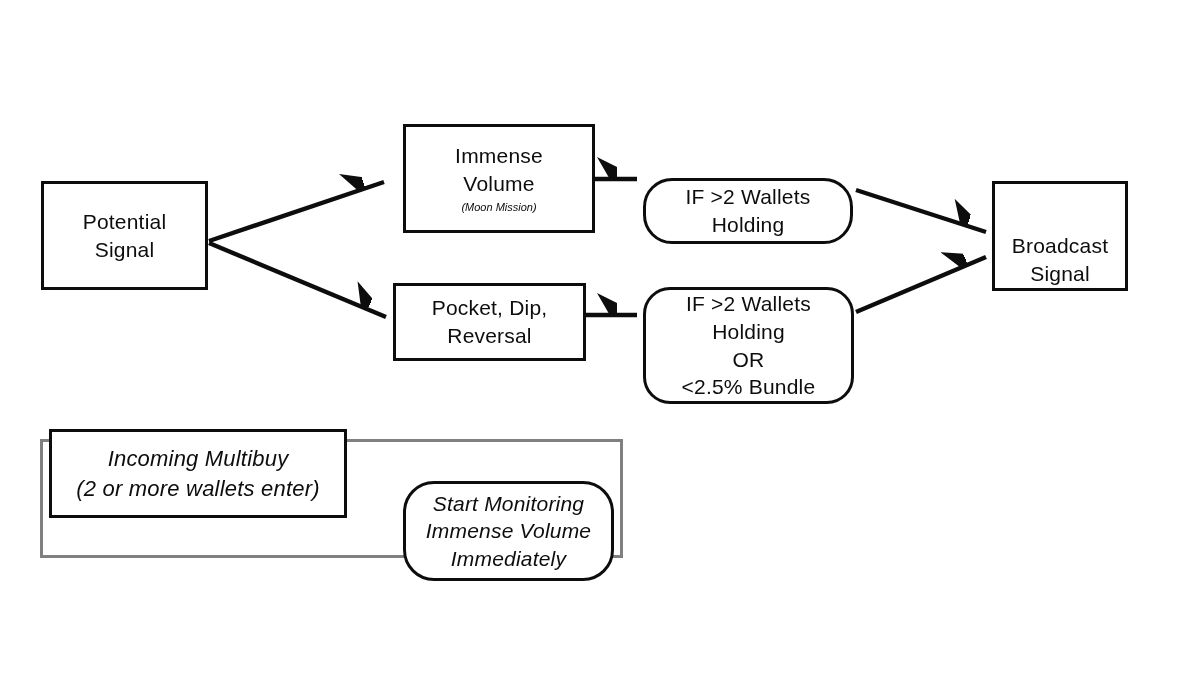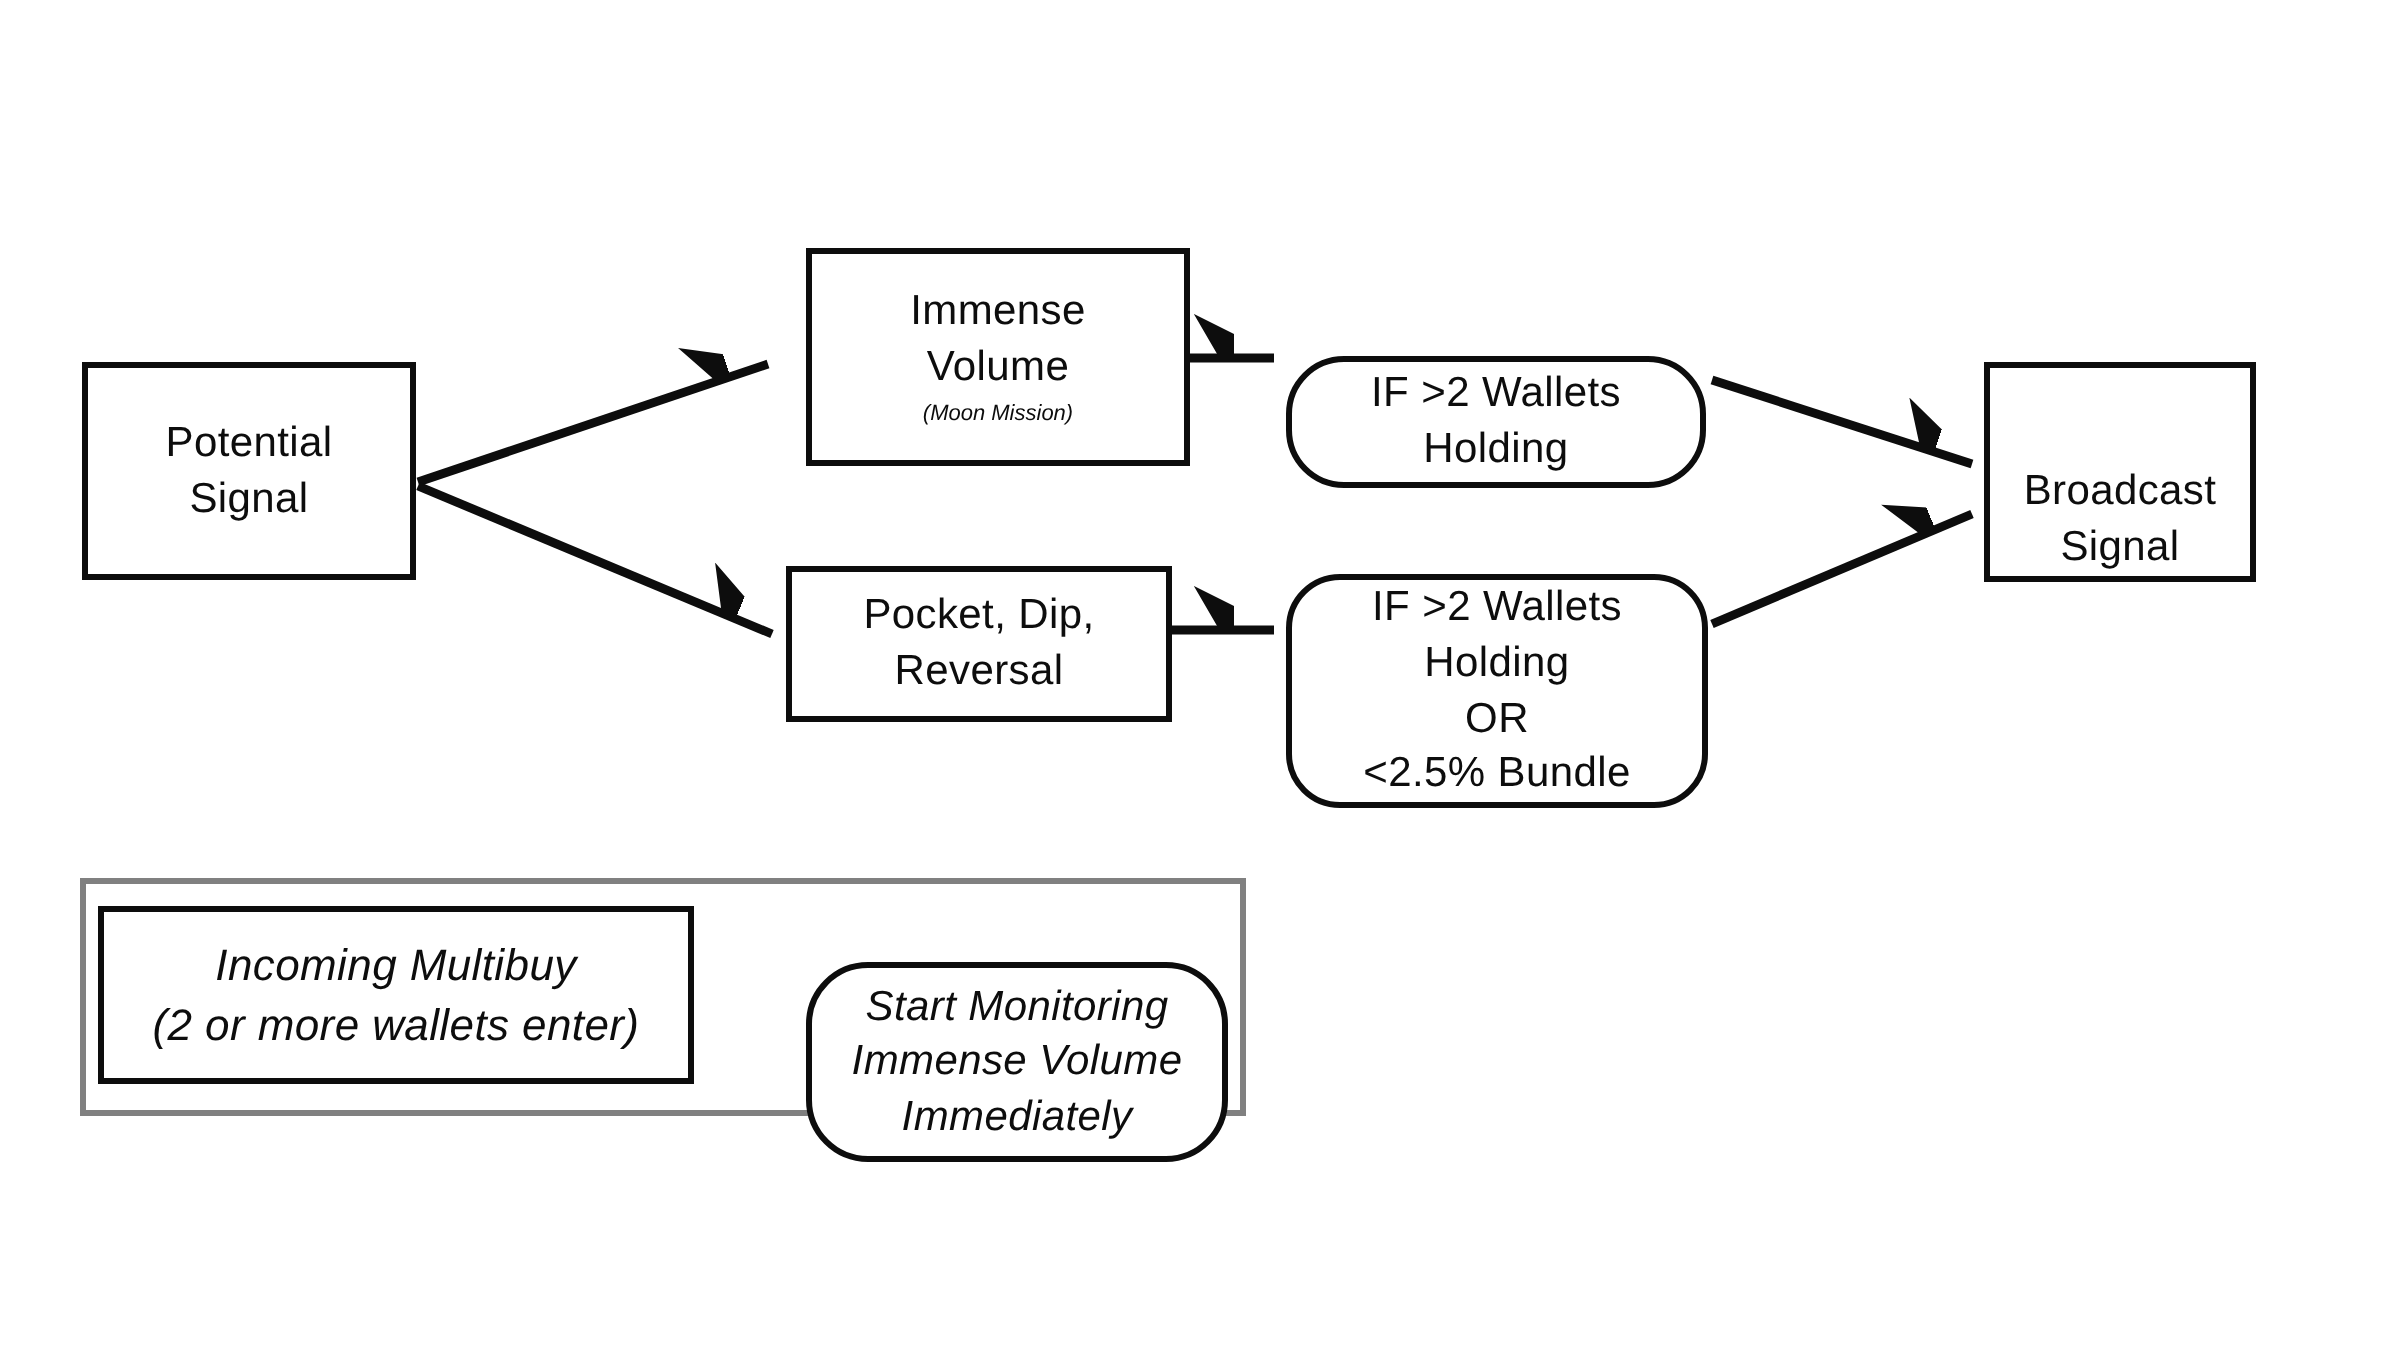--- a/index.html
+++ b/index.html
@@ -126,21 +126,21 @@
   </div>
 
   <div class="node rect-node" style="left:992px; top:181px; width:136px; height:110px;justify-content:flex-end;">
     <span class="node-label">Broadcast
 Signal</span>
   </div>
 
 
   <div class="tracker-panel"></div>
 
-  <div class="node rect-node" style="left:49px; top:453px; width:298px; height:89px;">
+  <div class="node rect-node" style="left:49px; top:429px; width:298px; height:89px;">
     <span class="node-label italic-label" style="font-size:22px;">Incoming Multibuy
 (2 or more wallets enter)</span>
   </div>
 
   <div class="node round-node" style="left:403px; top:449px; width:211px; height:100px; border-radius:31px;">
     <span class="node-label italic-label" style="font-size:21px; line-height:1.3;">Start Monitoring
 Immense Volume
 Immediately</span>
   </div>
 

